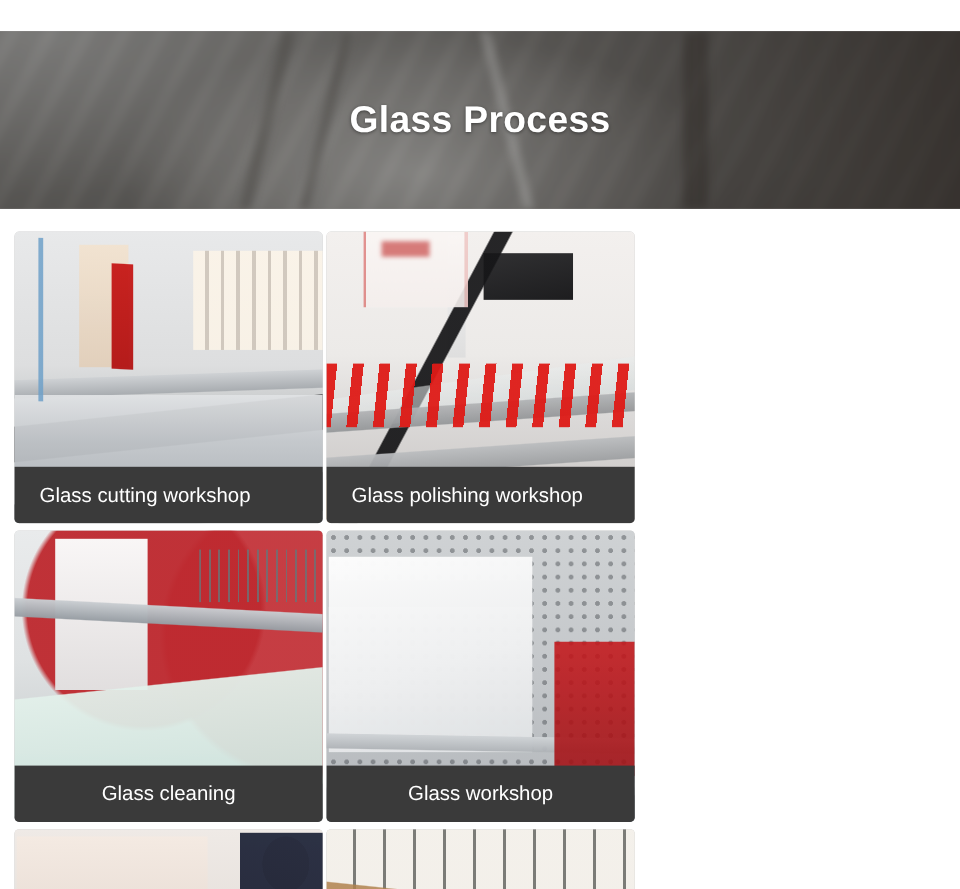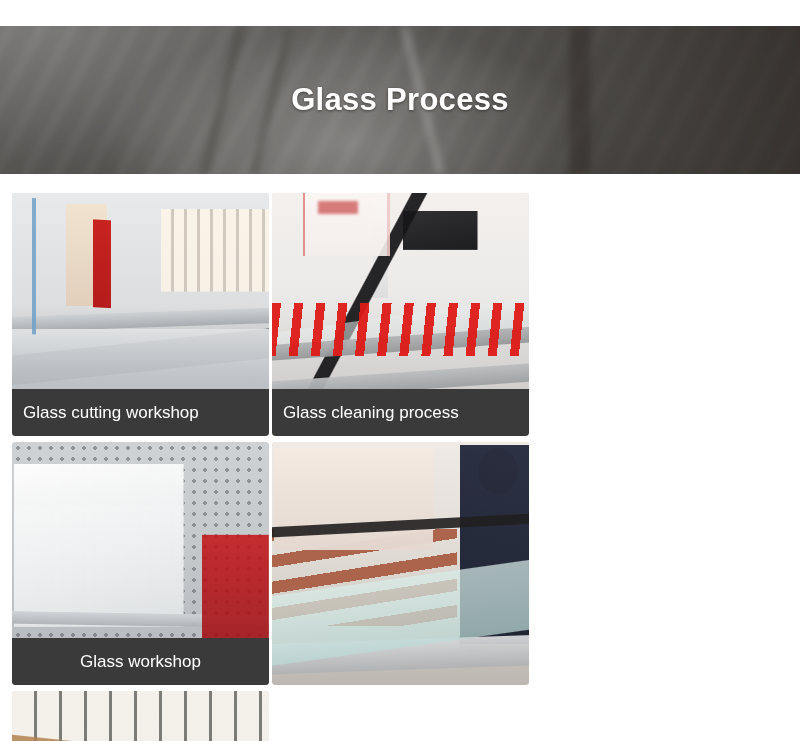--- a/index.html
+++ b/index.html
@@ -119,21 +119,21 @@
     width: 257px;
     height: 47px;
     background: #3a3a3a;
     color: #ffffff;
     font-size: 17px;
     display: flex;
     align-items: center;
     white-space: nowrap;
     overflow: hidden;
   }
-  .caption.left  { justify-content: flex-start; padding-left: 11px; }
+  .caption.left  { justify-content: flex-start; padding-left: 21px; }
   .caption.center{ justify-content: center; }
 
   
   .ph1 {
     background:
       
       radial-gradient(ellipse 16px 12px at 79% 50%, #f5d312 0%, #e0bf08 70%, rgba(224,191,8,0) 72%),
       
       radial-gradient(ellipse 9px 8px at 19% 55%, #f0c80f 0%, #e0bb08 70%, rgba(224,187,8,0) 72%),
       
@@ -416,23 +416,27 @@
       <div class="card-photo ph1"></div>
       <div class="caption left">Glass cutting workshop</div>
     </div>
 
     <div class="card">
       <div class="card-photo ph2">
         <span class="ph2-red">
             <i></i>
           </span>
       </div>
-      <div class="caption left">Glass cleaning process</div>
-    </div>
-
+      <div class="caption left">Glass polishing workshop</div>
+    </div>
+
+    <div class="card">
+      <div class="card-photo ph3"></div>
+      <div class="caption center">Glass cleaning</div>
+    </div>
 
     <div class="card">
       <div class="card-photo ph4"></div>
       <div class="caption center">Glass workshop</div>
     </div>
 
     <div class="card">
       <div class="card-photo ph5"></div>
 
     </div>

